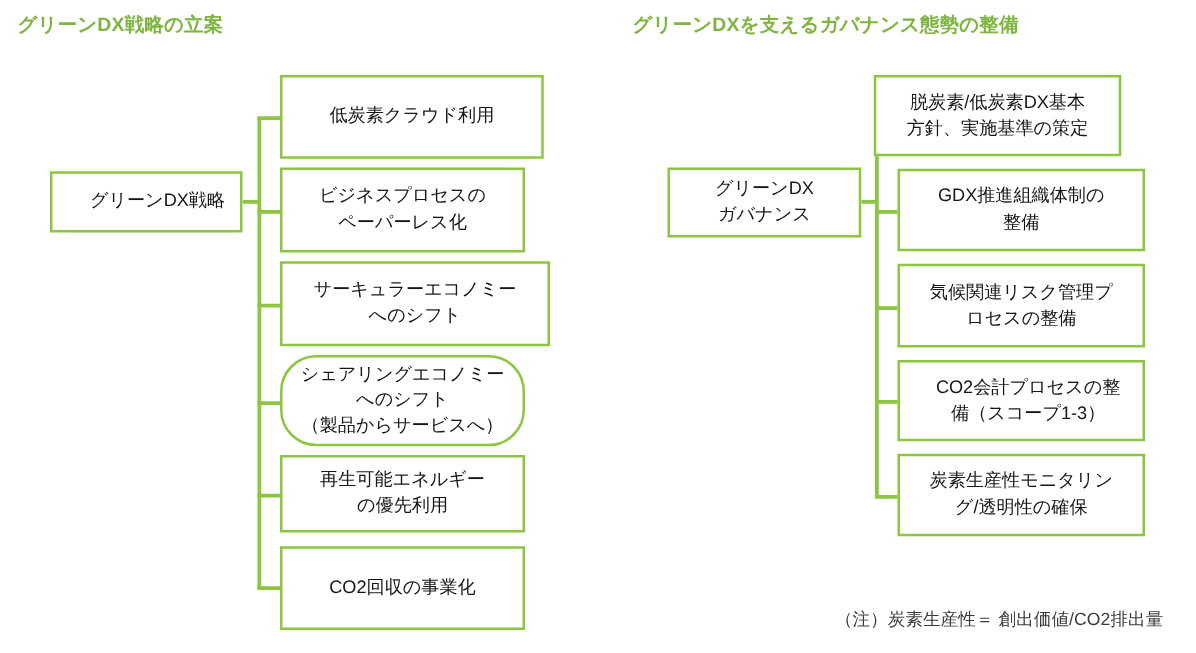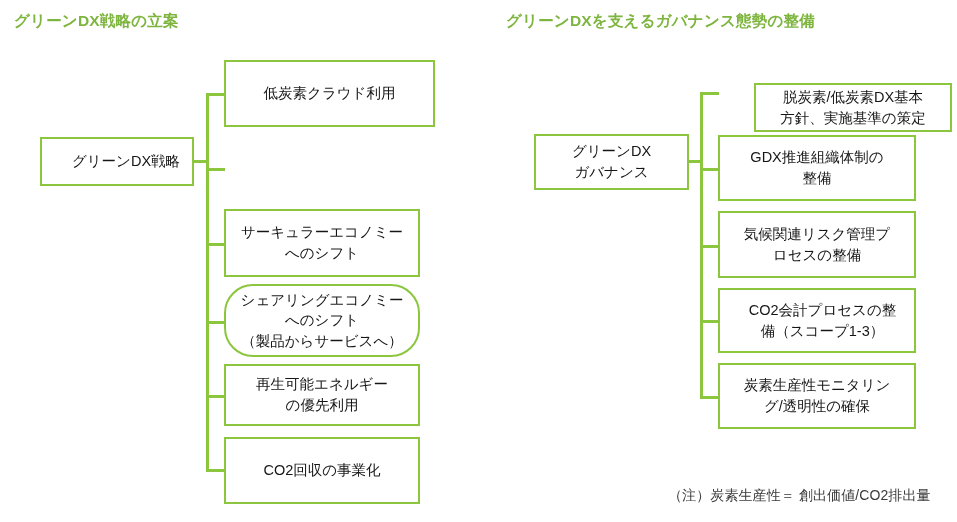--- a/index.html
+++ b/index.html
@@ -86,22 +86,24 @@
 
   <div class="conn h" style="left:206px; top:93px;  width:19px;"></div>
   <div class="conn h" style="left:206px; top:168px; width:19px;"></div>
   <div class="conn h" style="left:206px; top:243px; width:19px;"></div>
   <div class="conn h" style="left:206px; top:321px; width:19px;"></div>
   <div class="conn h" style="left:206px; top:395px; width:19px;"></div>
   <div class="conn h" style="left:206px; top:469px; width:19px;"></div>
 
   <div class="node" style="left:224px; top:60px; width:211px; height:67px;">低炭素クラウド利用</div>
 
+  <div class="node" style="left:224px; top:134px; width:196px; height:68px;">ビジネスプロセスの
+ペーパーレス化</div>
 
-  <div class="node" style="left:224px; top:209px; width:196px; height:68px;">サーキュラーエコノミー
+  <div class="node" style="left:224px; top:209px; width:216px; height:68px;">サーキュラーエコノミー
 へのシフト</div>
 
   <div class="node" style="left:224px; top:284px; width:196px; height:73px;border-radius:29px;">シェアリングエコノミー
 へのシフト
 （製品からサービスへ）</div>
 
   <div class="node" style="left:224px; top:364px; width:196px; height:62px;">再生可能エネルギー
 の優先利用</div>
 
   <div class="node" style="left:224px; top:437px; width:196px; height:67px;">CO2回収の事業化</div>
@@ -114,21 +116,21 @@
   <div class="conn h" style="left:689px; top:160px; width:12px;"></div>
 
   <div class="conn v" style="left:700px; top:93px; height:305px;"></div>
 
   <div class="conn h" style="left:700px; top:92px;  width:19px;"></div>
   <div class="conn h" style="left:700px; top:168px; width:19px;"></div>
   <div class="conn h" style="left:700px; top:245px; width:19px;"></div>
   <div class="conn h" style="left:700px; top:320px; width:19px;"></div>
   <div class="conn h" style="left:700px; top:396px; width:19px;"></div>
 
-  <div class="node" style="left:754px; top:60px; width:198px; height:49px;margin-top:23px;">脱炭素/低炭素DX基本
+  <div class="node" style="left:699px; top:60px; width:198px; height:65px;">脱炭素/低炭素DX基本
 方針、実施基準の策定</div>
 
   <div class="node" style="left:718px; top:135px; width:198px; height:66px;">GDX推進組織体制の
 整備</div>
 
   <div class="node" style="left:718px; top:211px; width:198px; height:67px;">気候関連リスク管理プ
 ロセスの整備</div>
 
   <div class="node" style="left:718px; top:288px; width:198px; height:65px;padding-left:17px;">CO2会計プロセスの整
 備（スコープ1-3）</div>

